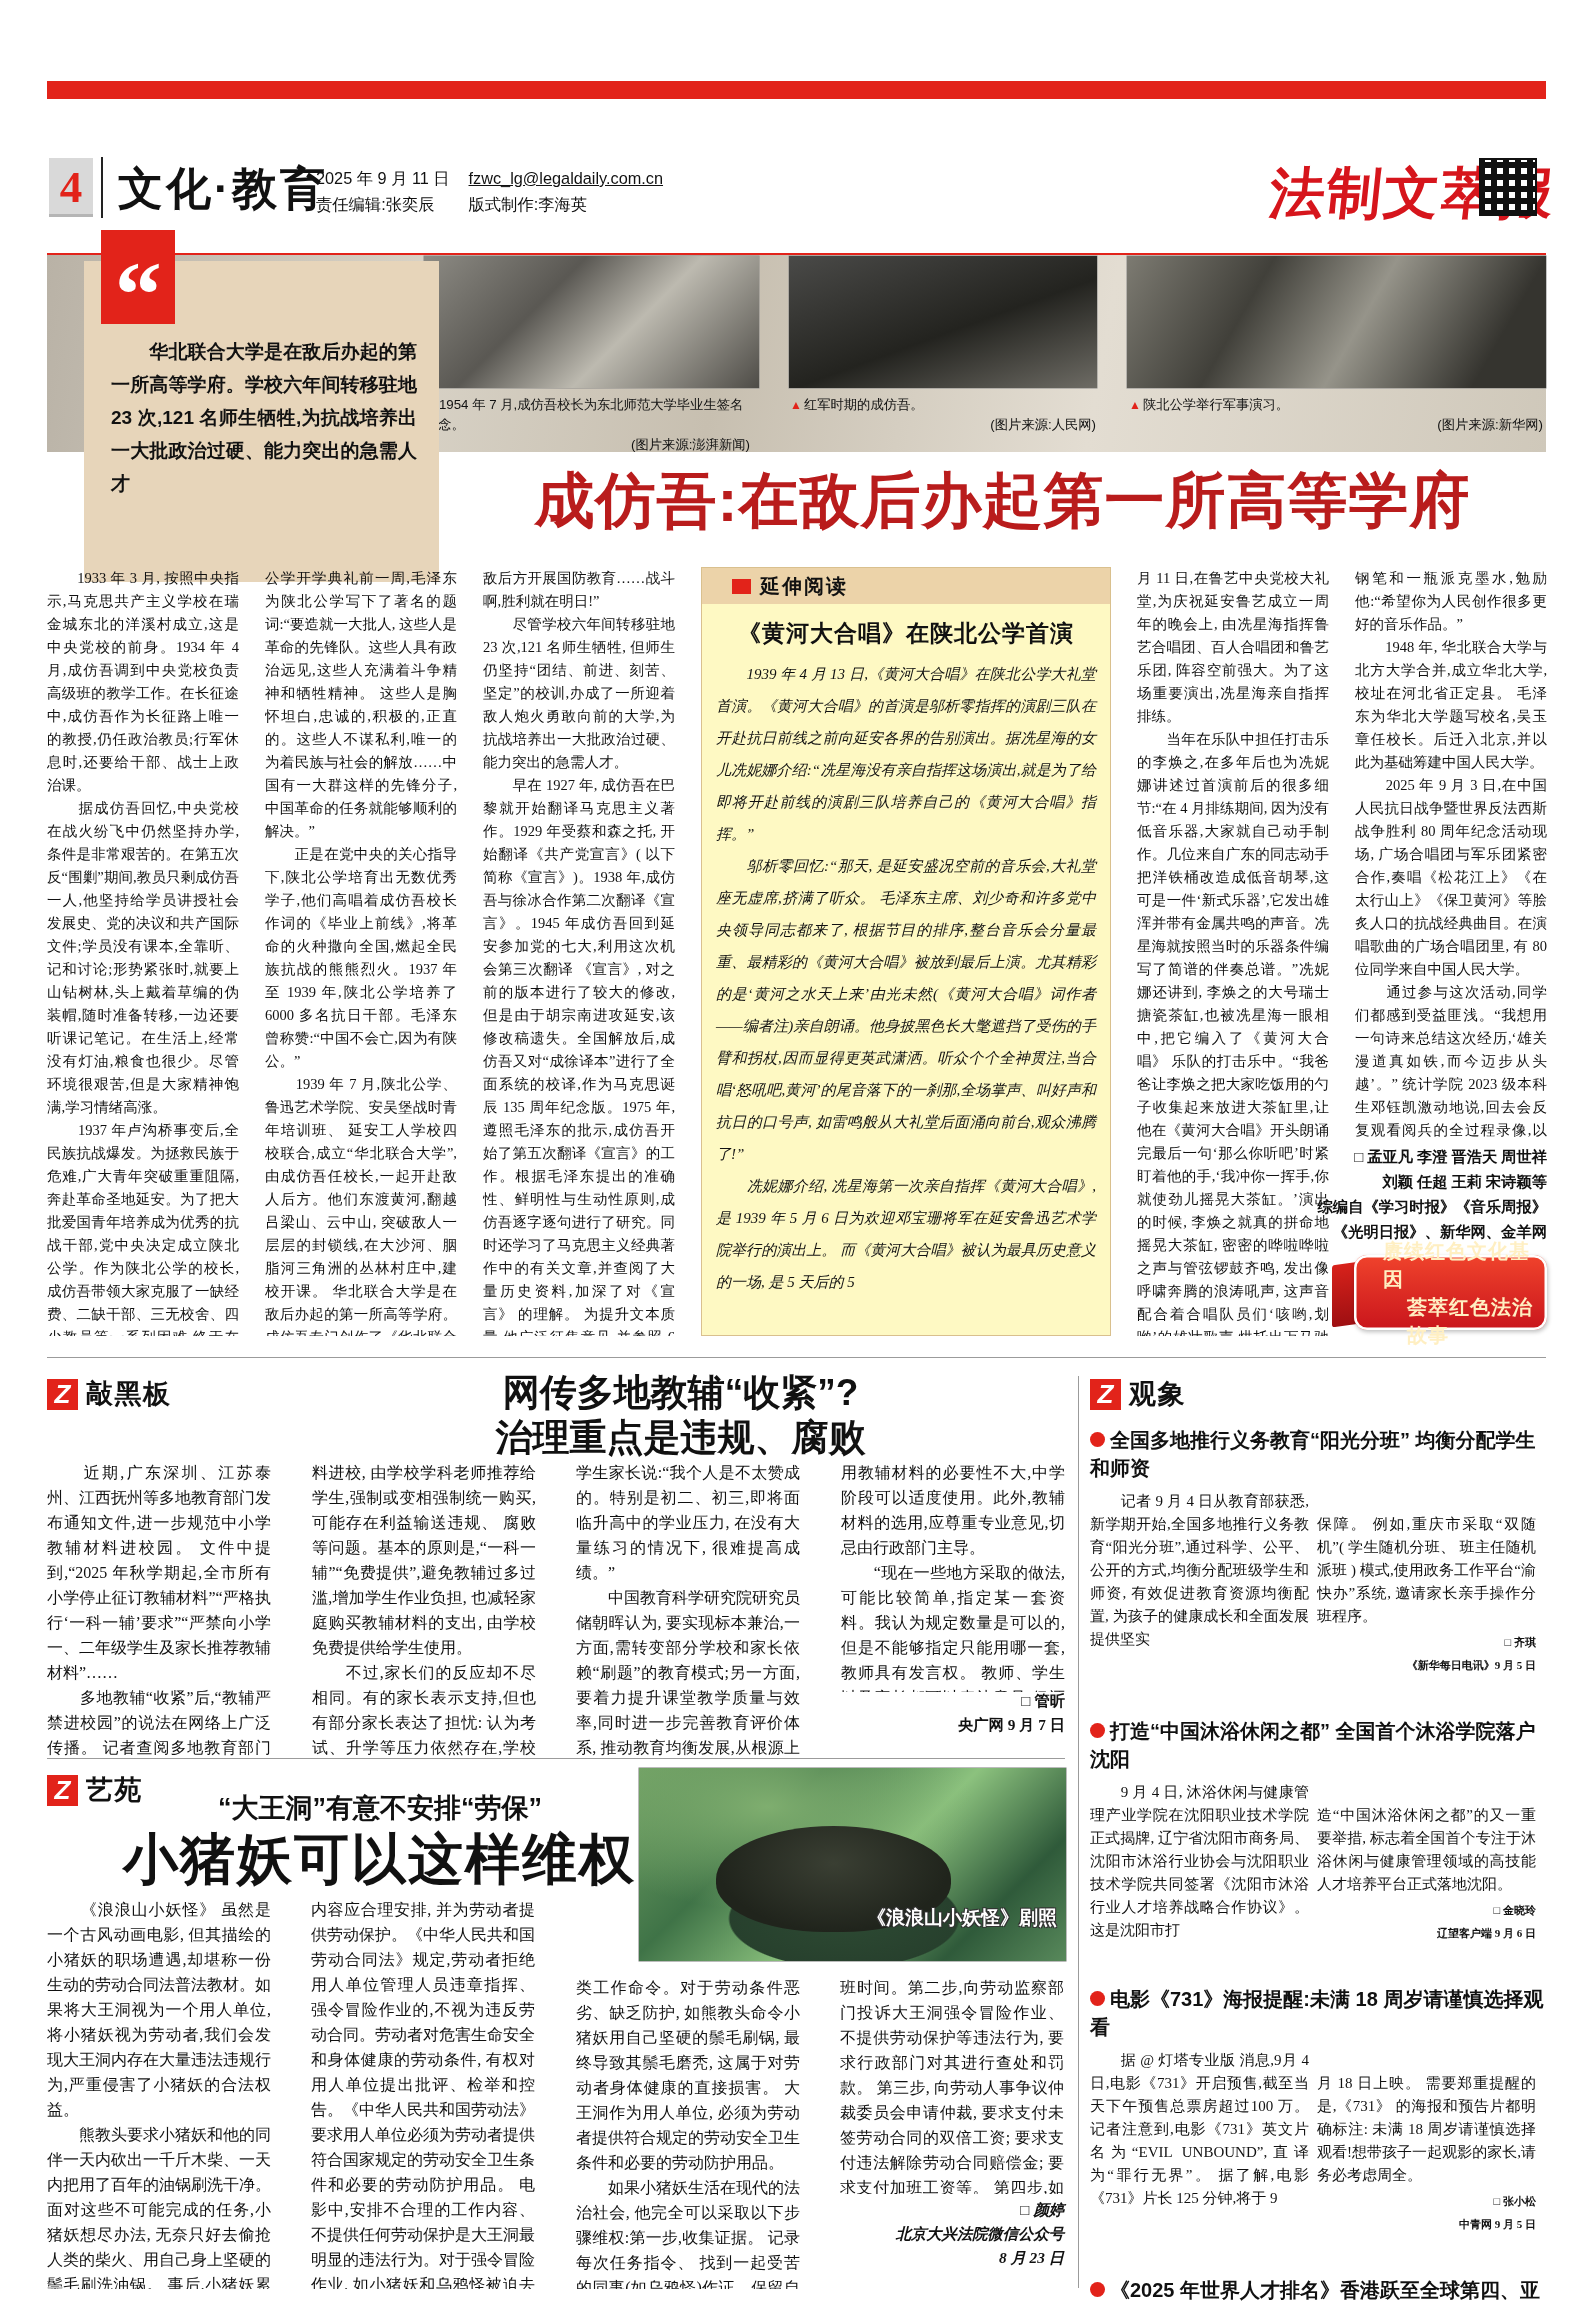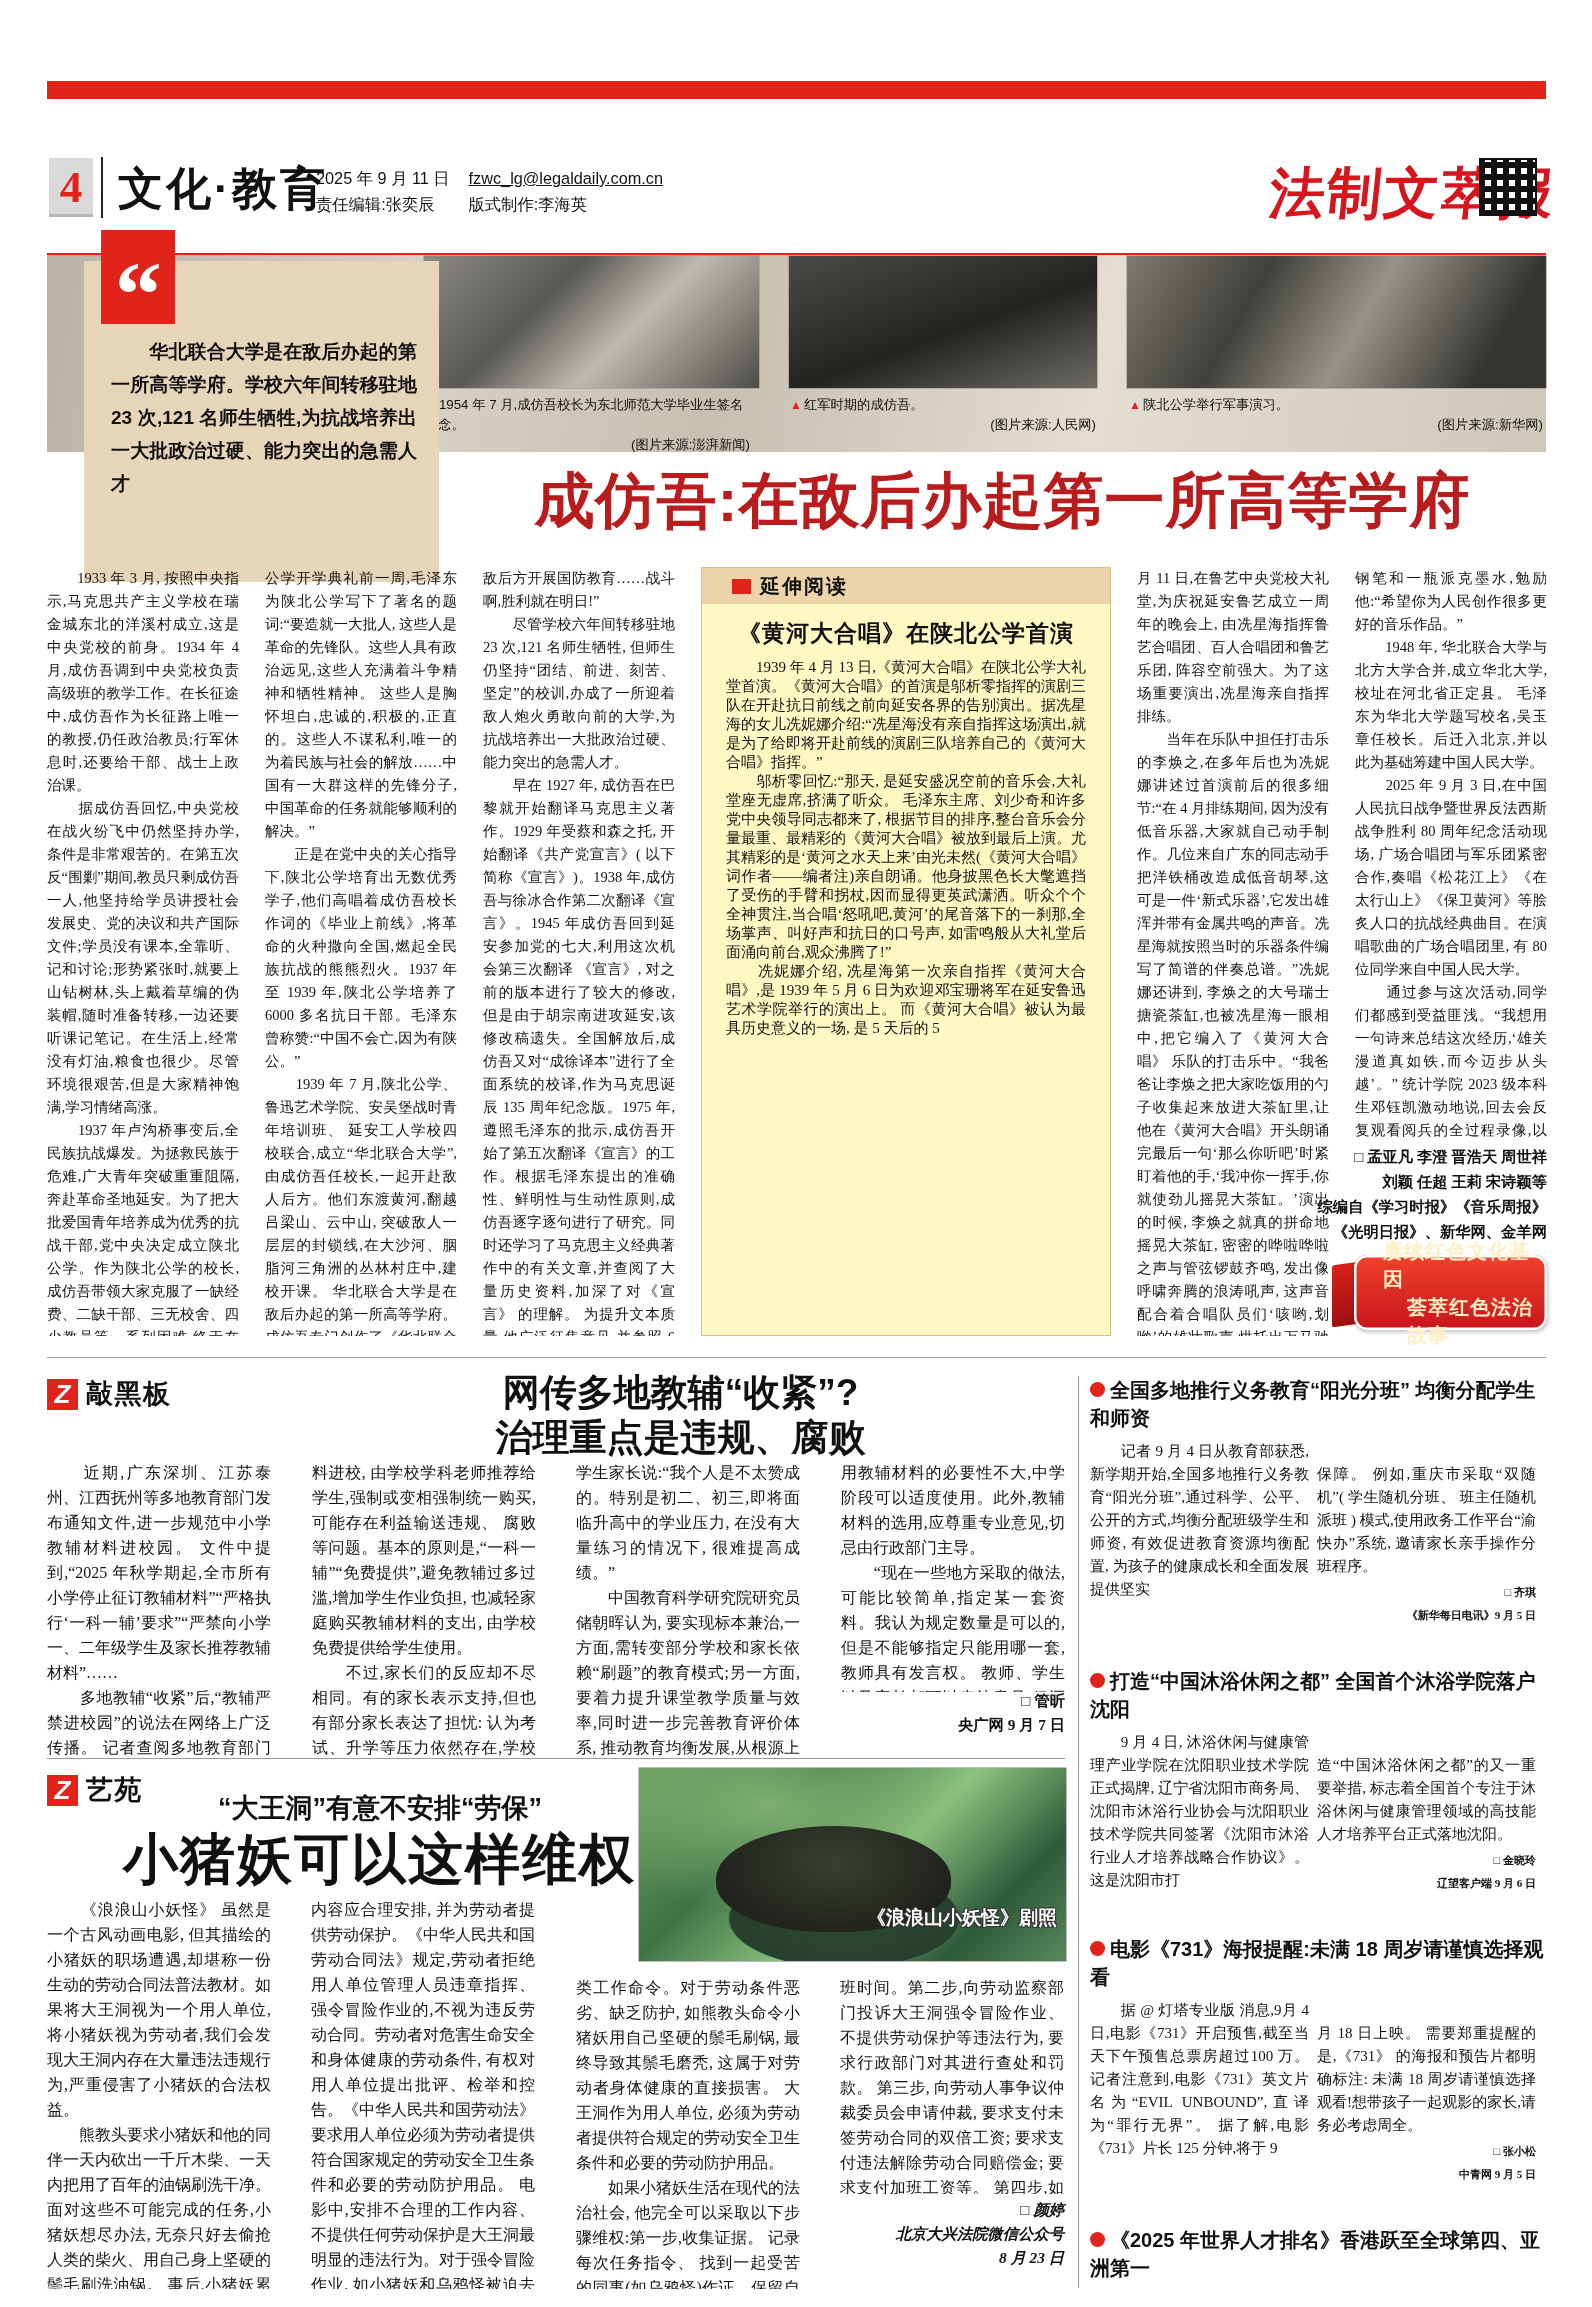--- a/index.html
+++ b/index.html
@@ -45,21 +45,21 @@
   .fcol { position:absolute; top:567px; width:192px; height:769px; overflow:hidden; font-size:14.5px; line-height:23px; text-align:justify; white-space:pre-line; }
   .fcol.c1 { left:47px; } .fcol.c2 { left:265px; } .fcol.c3 { left:483px; }
   .fcol.c6 { left:1137px; } .fcol.c7 { left:1355px; height:572px; }
   .f-byline { position:absolute; left:1137px; top:1144px; width:410px; text-align:right; font-size:15.3px; line-height:25px; font-weight:bold; white-space:pre-line; }
 
   .ext-box { position:absolute; left:701px; top:567px; width:410px; height:769px; background:#fef9c3; border:0.5px solid #d9c08e; overflow:hidden; }
   .ext-head { height:36px; background:#ecd3a9; display:flex; align-items:center; padding-left:30px; }
   .ext-head .rsq { width:19px; height:15px; background:#e2231a; margin-right:9px; }
   .ext-head .t { font-size:20px; font-weight:bold; font-family:"Liberation Sans",sans-serif; letter-spacing:2px; }
   .ext-title { text-align:center; font-size:23px; font-weight:bold; font-family:"Liberation Sans",sans-serif; margin:14px 0 9px 0; letter-spacing:1px; }
-  .ext-body { padding:0 24px; font-size:15px; line-height:19px; text-align:justify; white-space:pre-line; }
+  .ext-body { padding:0 14px; font-size:15px; line-height:32px; text-align:justify; white-space:pre-line;font-style:italic; }
 
   .badge { position:absolute; left:1354px; top:1255px; width:193px; height:75px; border-radius:13px;
     background:linear-gradient(180deg,#f0432c,#c9151c); box-shadow:inset 0 0 0 2.5px #ffffff, 1px 2px 4px rgba(0,0,0,.25);
     display:flex; flex-direction:column; justify-content:center; padding-left:29px; }
   .badge .l { font-size:20px; font-weight:bold; color:#ffefc2; font-family:"Liberation Sans",sans-serif; line-height:28px; letter-spacing:1px; }
   .badge .l2 { padding-left:24px; }
   .badge-flag { position:absolute; left:1332px; top:1263px; width:35px; height:62px; background:linear-gradient(180deg,#d8221b,#9e0f12); transform:skewY(-8deg); border-radius:3px; }
 
   
   .hline { position:absolute; background:#9b9b9b; height:1px; }
@@ -205,20 +205,23 @@
   <div class="qcol q2">料进校, 由学校学科老师推荐给学生,强制或变相强制统一购买,可能存在利益输送违规、 腐败等问题。基本的原则是,“一科一辅”“免费提供”,避免教辅过多过滥,增加学生作业负担, 也减轻家庭购买教辅材料的支出, 由学校免费提供给学生使用。
 　　不过,家长们的反应却不尽相同。有的家长表示支持,但也有部分家长表达了担忧: 认为考试、升学等压力依然存在,学校不统一购买、 推荐和指定,家长就得自己挑选。安徽一名初中</div>
   <div class="qcol q3">学生家长说:“我个人是不太赞成的。特别是初二、初三,即将面临升高中的学业压力, 在没有大量练习的情况下, 很难提高成绩。”
 　　中国教育科学研究院研究员储朝晖认为, 要实现标本兼治,一方面,需转变部分学校和家长依赖“刷题”的教育模式;另一方面,要着力提升课堂教学质量与效率,同时进一步完善教育评价体系, 推动教育均衡发展,从根源上减少对教辅材料的过度依赖。他还认为,小学阶段使</div>
   <div class="qcol q4">用教辅材料的必要性不大,中学阶段可以适度使用。此外,教辅材料的选用,应尊重专业意见,切忌由行政部门主导。
 　　“现在一些地方采取的做法,可能比较简单,指定某一套资料。我认为规定数量是可以的,但是不能够指定只能用哪一套, 教师具有发言权。 教师、学生以及家长都可以表达意见,但还是要回归到专业判定。”储朝晖说。</div>
   <div class="q-byline">□ 管昕
 央广网 9 月 7 日</div>
 
   <div class="gx">
+    <div class="gx-logo">
+      <span class="zlogo">Z</span><span class="seclabel">观象</span>
+    </div>
 
     <div class="gx-item">
       <div class="gx-head"><span class="dot"></span><span>全国多地推行义务教育“阳光分班” 均衡分配学生和师资</span></div>
       <div class="gx-cols">
         <div class="gx-col">　　记者 9 月 4 日从教育部获悉,新学期开始,全国多地推行义务教育“阳光分班”,通过科学、公平、公开的方式,均衡分配班级学生和师资, 有效促进教育资源均衡配置, 为孩子的健康成长和全面发展提供坚实</div>
         <div class="gx-col">
           <span>保障。 例如,重庆市采取“双随机”( 学生随机分班、 班主任随机派班 ) 模式,使用政务工作平台“渝快办”系统, 邀请家长亲手操作分班程序。</span>
           <div class="gx-byline">□ 齐琪
 《新华每日电讯》9 月 5 日</div>
         </div>

